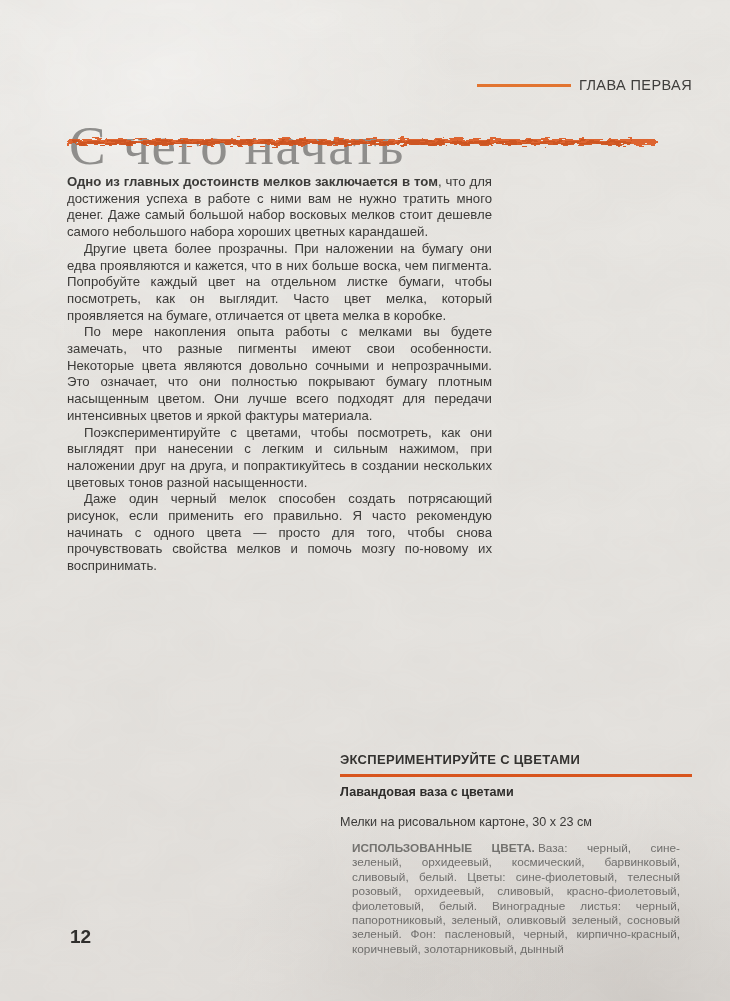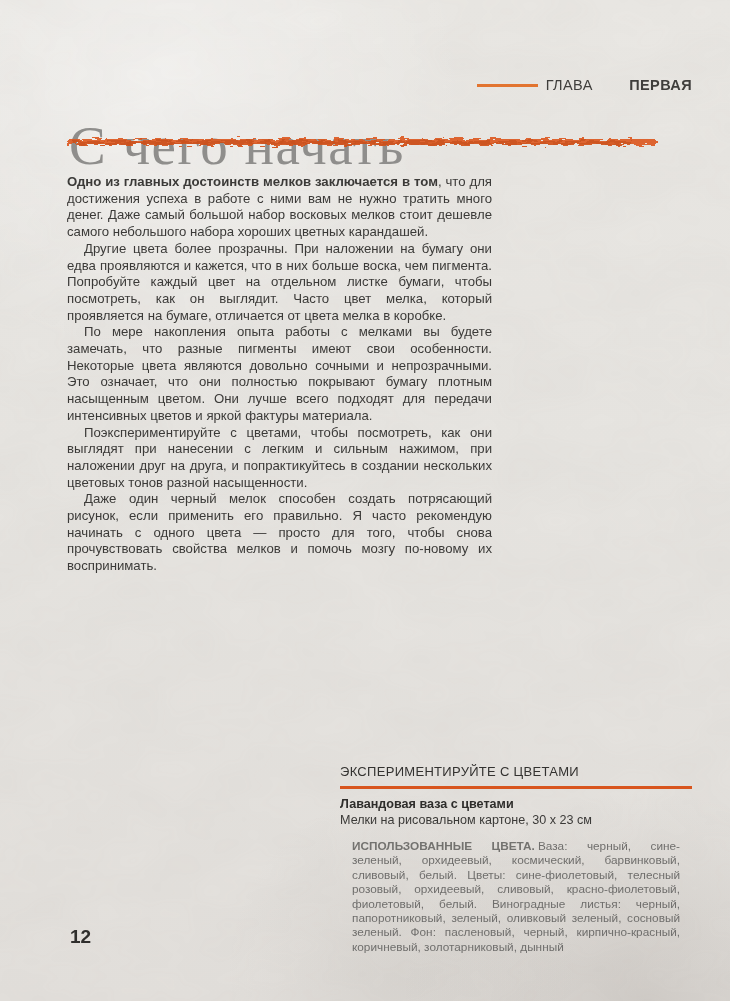--- a/index.html
+++ b/index.html
@@ -47,21 +47,21 @@
     margin-right: 8px;
     margin-top: 1px;
   }
   .chapter-text {
     flex: 0 0 auto;
     font-size: 14.5px;
     letter-spacing: 0.4px;
     color: #3f3e3c;
     white-space: nowrap;
   }
-  .chapter-text .num { font-weight: 700; margin-left: 32px; }
+  .chapter-text .num { font-weight: 400; }
 
   
   .page-title {
     position: absolute;
     left: 69px;
     top: 70px;
     font-family: "Liberation Serif", serif;
     font-size: 55px;
     font-weight: 400;
     letter-spacing: 1.5px;
@@ -97,35 +97,35 @@
 
   
   .caption {
     position: absolute;
     left: 340px;
     top: 752px;
     width: 352px;
   }
   .caption-heading {
     font-size: 13px;
-    font-weight: 400;
+    font-weight: 700;
     letter-spacing: 0.3px;
     color: #333230;
-    margin: 12px 0 7px 0;
+    margin: 0 0 7px 0;
   }
   .caption-rule {
     height: 3px;
     background: #d8551e;
     margin-bottom: 8px;
   }
   .artwork-title {
     font-size: 12.6px;
     font-weight: 700;
     color: #2e2d2b;
-    margin: 0 0 2px 0;
+    margin: 0 0 16px 0;
   }
   .artwork-medium {
     font-size: 12.6px;
     color: #3b3a38;
     margin: 0 0 10px 0;
   }
   .colors-used {
     font-size: 11.8px;
     line-height: 14.4px;
     text-align: justify;

